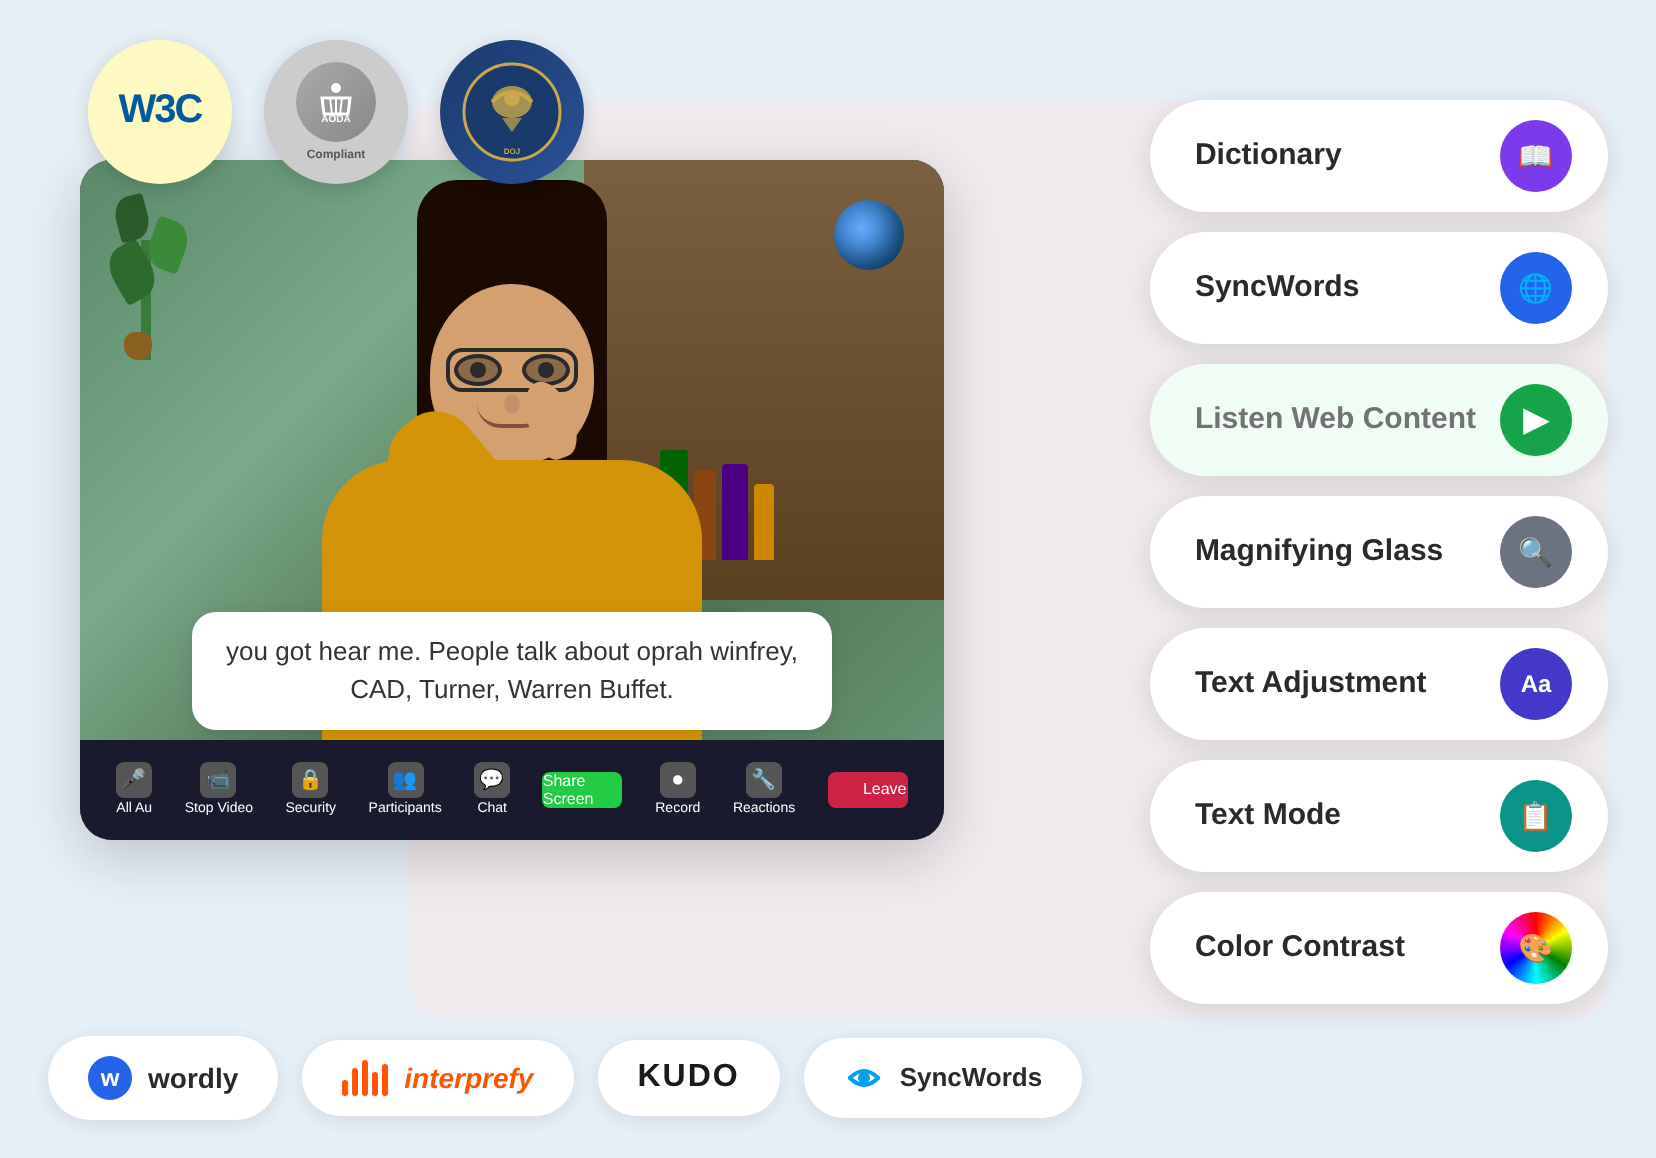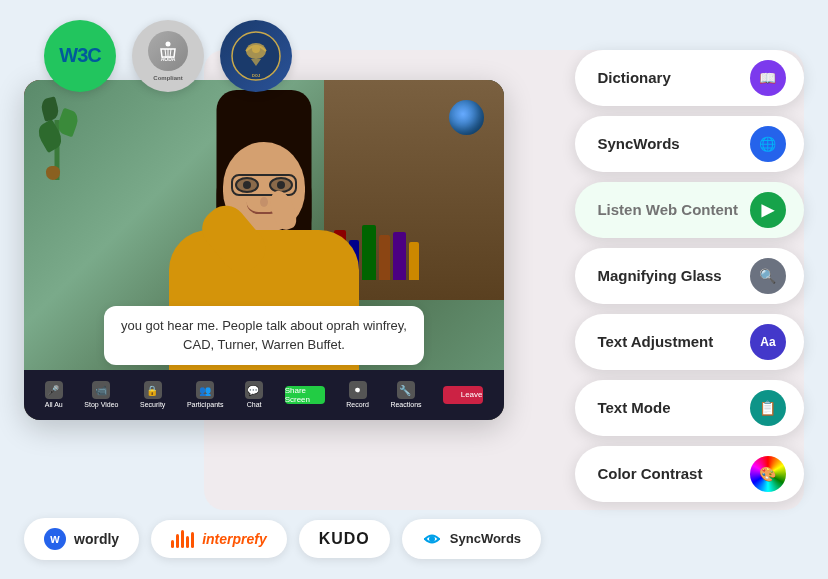--- a/index.html
+++ b/index.html
@@ -41,21 +41,21 @@
       display: flex;
       gap: 16px;
       align-items: center;
       z-index: 10;
     }
 
     .badge-circle {
       width: 72px;
       height: 72px;
       border-radius: 50%;
-      background: #22c55e;
+      background: #fef9c3;
       box-shadow: 0 2px 10px rgba(0,0,0,0.15);
       display: flex;
       align-items: center;
       justify-content: center;
       font-weight: bold;
       font-size: 18px;
     }
 
     .w3c-badge {
       font-size: 20px;
@@ -86,22 +86,22 @@
 
     .doj-eagle {
       width: 50px;
       height: 50px;
     }
 
     
     .video-container {
       position: absolute;
       top: 60px;
-      left: 0;
-      width: 480px;
+      left: 16px;
+      width: 432px;
       height: 340px;
       border-radius: 16px;
       overflow: hidden;
       box-shadow: 0 8px 30px rgba(0,0,0,0.2);
       background: #7f1d1d;
       z-index: 5;
     }
 
     .video-bg {
       width: 100%;

